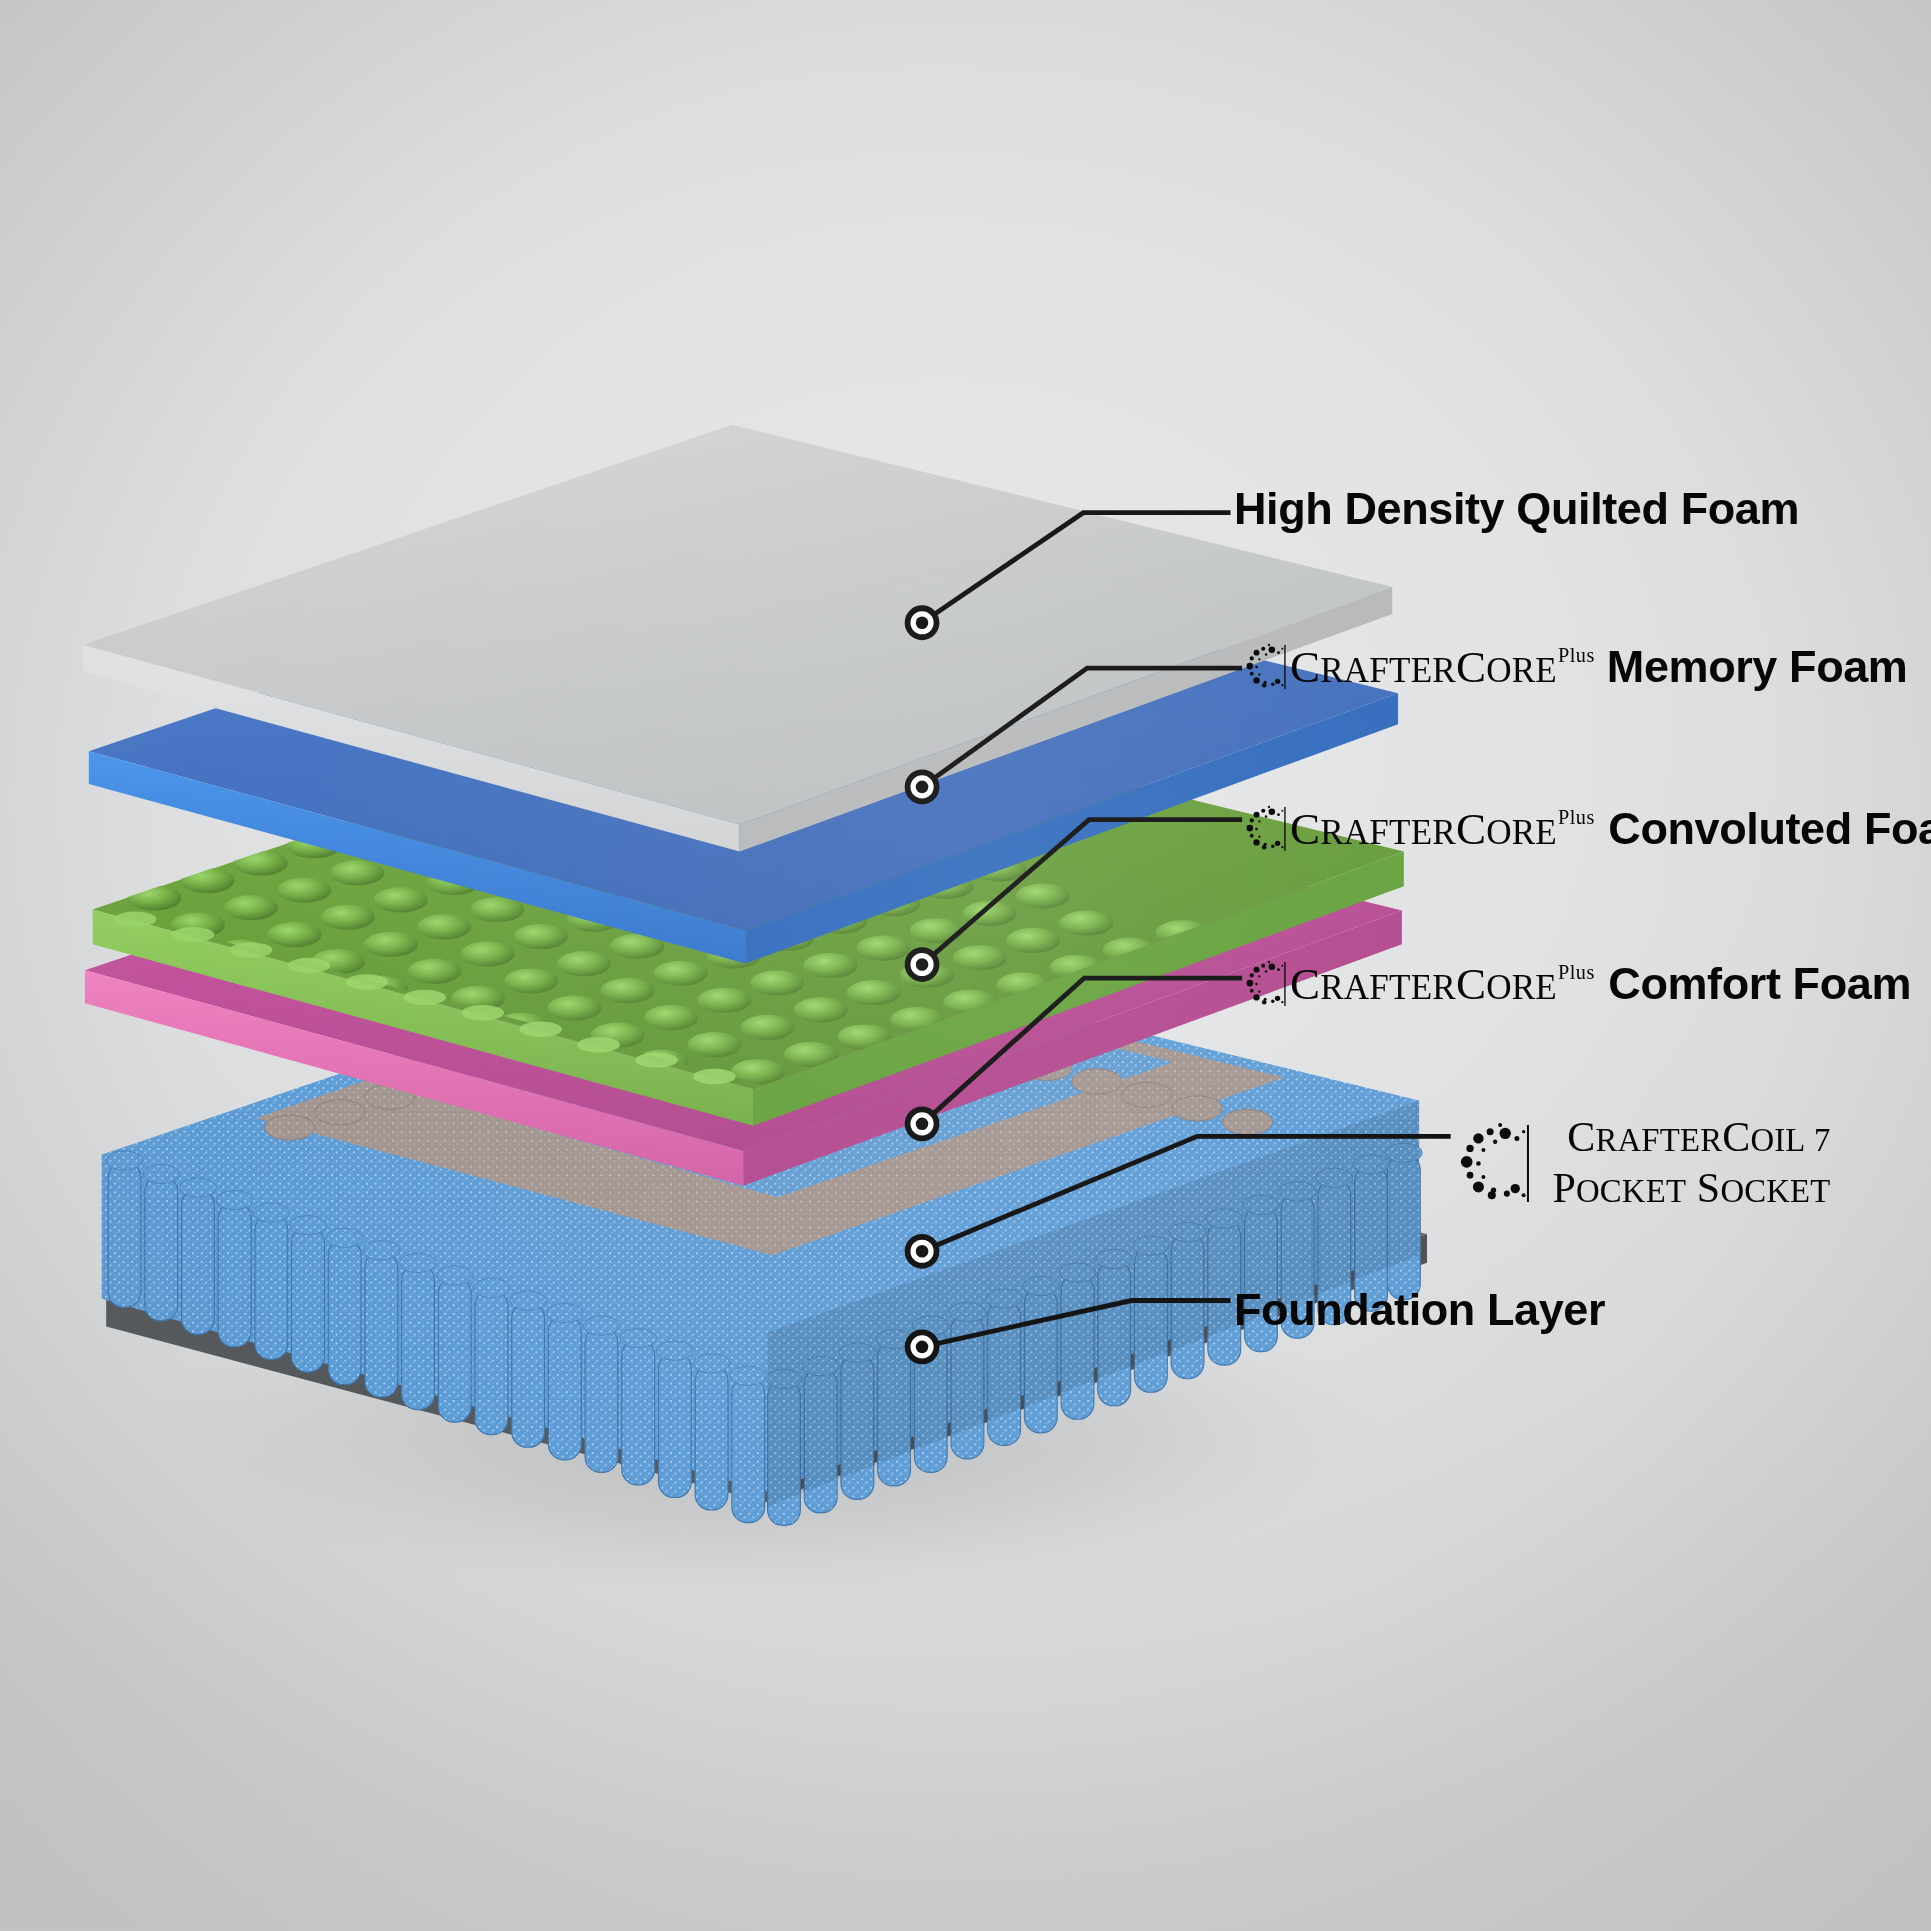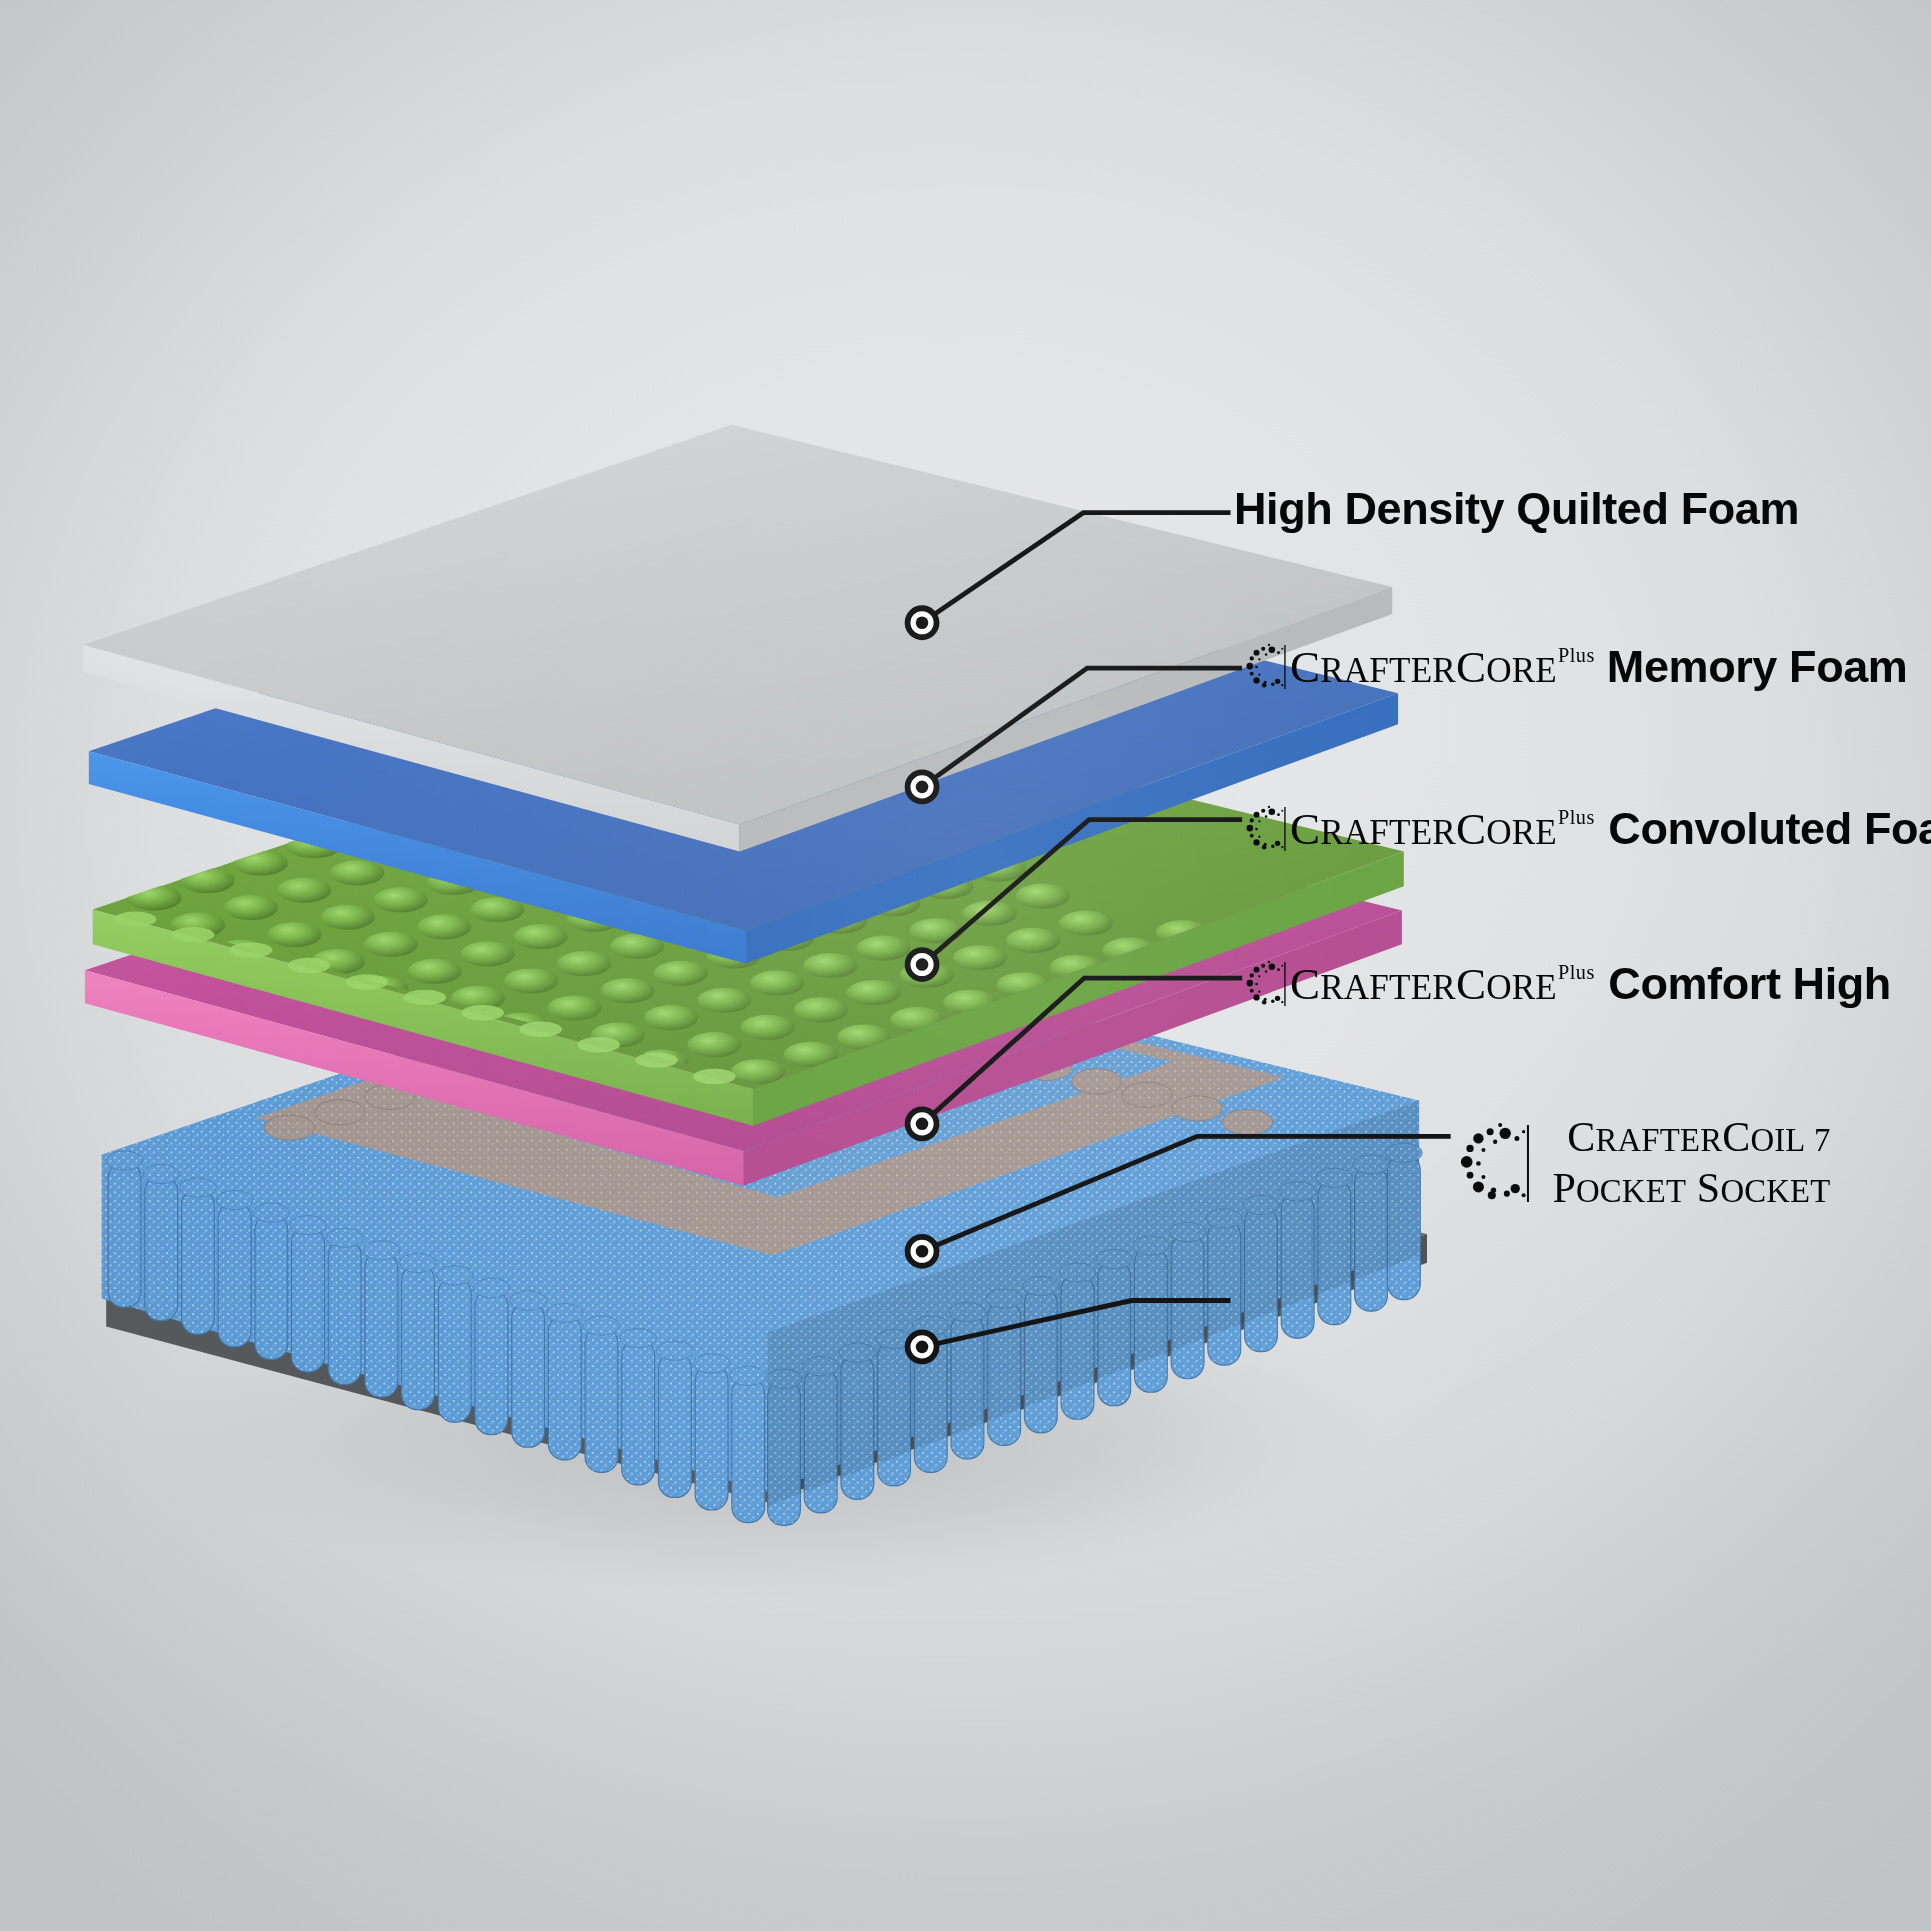--- a/index.html
+++ b/index.html
@@ -662,21 +662,21 @@
             <circle cx="33" cy="40" r="2.8"></circle>
           <circle cx="38" cy="44" r="1.2"></circle>
             <circle cx="24" cy="2" r="1.2"></circle>
           <circle cx="38" cy="6" r="1.0"></circle>
           <rect x="40" y="2" width="1.4" height="46"></rect>
         </g>
       </svg>
       <span class="brand">
         <span class="cap">C</span><span class="sc">RAFTER</span><span class="cap">C</span><span class="sc">ORE</span><span class="sup">Plus</span>
       </span>
-      <span class="plain">Comfort High</span>
+      <span class="plain">Comfort Foam</span>
     </div>
 
     <div class="label lbl-5">
       <svg class="logo" width="77" height="89" viewBox="0 0 46 50" xmlns="http://www.w3.org/2000/svg">
         <g fill="#0c0c0c">
           <circle cx="27" cy="7" r="3.4"></circle>
             <circle cx="18" cy="6" r="2.1"></circle>
           <circle cx="34" cy="10" r="1.5"></circle>
             <circle cx="11" cy="10" r="3.1"></circle>
           <circle cx="21" cy="12" r="1.3"></circle>
@@ -700,16 +700,19 @@
       <span class="coil-text">
         <span class="brand">
           <span class="cap">C</span><span class="sc">RAFTER</span><span class="cap">C</span><span class="sc">OIL</span><span class="sc">&nbsp;7</span>
         </span>
         <span class="brand">
           <span class="cap">P</span><span class="sc">OCKET</span>&nbsp;<span class="cap">S</span><span class="sc">OCKET</span>
         </span>
       </span>
     </div>
 
+    <div class="label lbl-6">
+      <span class="plain">Foundation Layer</span>
+    </div>
 
   </div>
 </div>
 
 
 </body></html>

